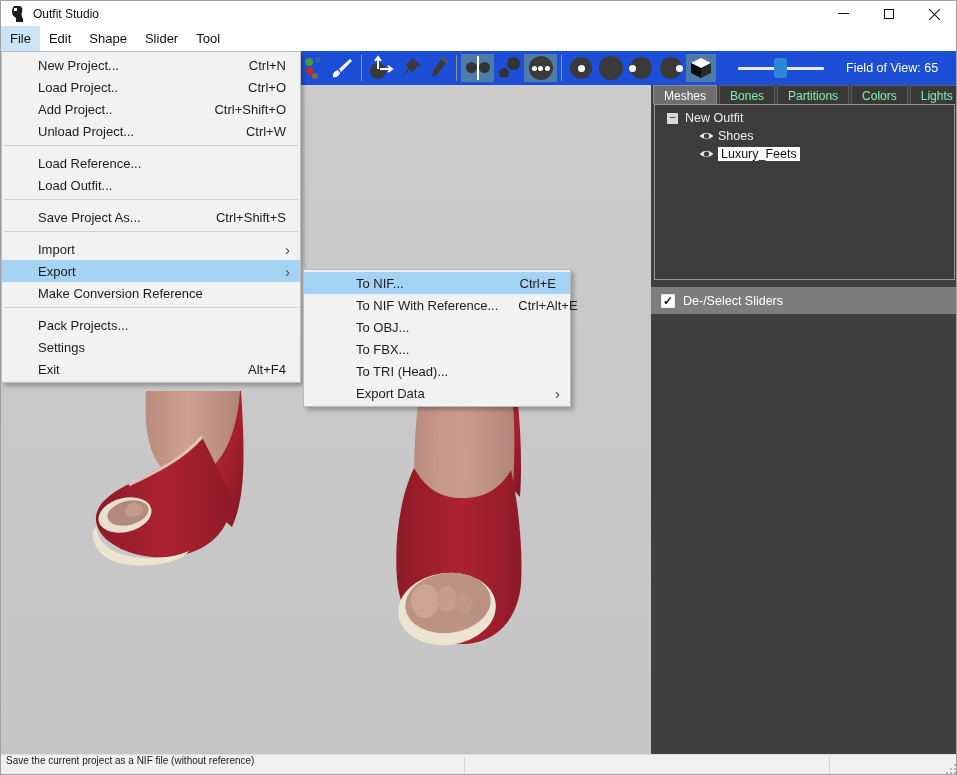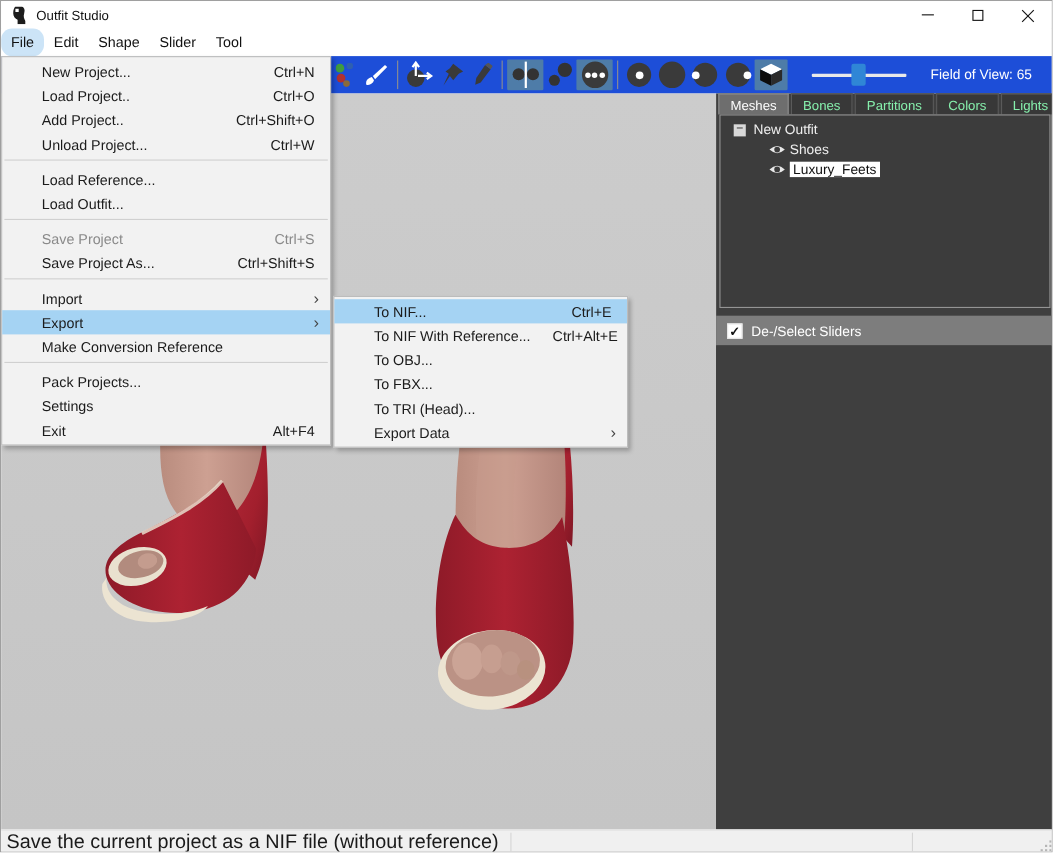--- a/index.html
+++ b/index.html
@@ -14,21 +14,21 @@
   .win-btn { width:46px; height:25px; display:flex; align-items:center; justify-content:center; }
   .minimize-glyph { width:11px; height:0; border-top:1px solid #111; }
   .maximize-glyph { width:10px; height:10px; border:1px solid #111; }
   .close-glyph { position:relative; width:12px; height:12px; }
   .close-glyph:before,.close-glyph:after { content:""; position:absolute; left:5px; top:-1px; width:1px; height:15px; background:#111; }
   .close-glyph:before { transform:rotate(45deg); }
   .close-glyph:after { transform:rotate(-45deg); }
 
   
   #menubar { position:absolute; left:0; top:25px; width:957px; height:25px; background:#ffffff; display:flex; align-items:stretch; font-size:13px; color:#111; }
-  .mb-item { padding:0 9px; display:flex; align-items:center;border-radius:10px; }
+  .mb-item { padding:0 9px; display:flex; align-items:center; }
   .mb-item.active { background:#cce4f7; }
 
   
   #toolbar { position:absolute; left:0; top:50px; width:957px; height:34px; background:#1d4ed8; display:flex; align-items:center; }
   #toolbar-inner { display:flex; align-items:center; margin-left:302px; height:34px; }
   .tool-tile { width:30px; height:28px; display:flex; align-items:center; justify-content:center; border-radius:1px; position:relative; }
   .tool-tile.active { background:#4e7ca8; }
   .tool-sep { width:1px; height:26px; background:#8f8f8f; margin:0 4px; }
   .circ { width:22px; height:22px; border-radius:50%; background:#3a3a3a; position:relative; }
   .circ .dot { position:absolute; width:7px; height:7px; border-radius:50%; background:#fff; }
@@ -66,31 +66,31 @@
   #slider-bar { position:absolute; left:0; top:202px; width:307px; height:27px; background:#7d7d7d; display:flex; align-items:center; }
   #slider-checkbox { width:14px; height:14px; background:#fff; margin-left:10px; border:1px solid #e6e6e6; color:#111; font-size:12px; line-height:13px; text-align:center; font-weight:bold; }
   #slider-bar-label { color:#fff; font-size:12.5px; margin-left:8px; }
   #slider-panel { position:absolute; left:0; top:229px; width:307px; height:440px; background:#3f3f3f; }
 
   
   .menu-pop { position:absolute; background:#f2f2f2; border:1px solid #bcbcbc; box-shadow:3px 3px 4px rgba(0,0,0,0.25); font-size:13px; color:#1b1b1b; padding:2px 0; z-index:50; }
   #file-menu { left:0; top:50px; width:300px; }
   #export-submenu { left:302px; top:268px; width:268px; z-index:60; }
   .mi { height:22px; display:flex; align-items:center; padding:0 14px 0 36px; position:relative; }
-  #export-submenu .mi { padding-left:36px; }
+  #export-submenu .mi { padding-left:52px; }
   .mi.hl { background:#a5d3f3; }
   .mi.disabled { color:#8a8a8a; }
   .mi-l { flex:1; white-space:nowrap; }
   .mi-s { margin-left:20px; white-space:nowrap; }
   .mi-arrow { position:absolute; right:10px; font-size:15px; line-height:1; color:#444; }
   .menu-sep { height:1px; background:#d0d0d0; margin:3px 2px; }
   .sep-space { height:3px; }
 
   
-  #statusbar { position:absolute; left:0; top:753px; width:957px; height:22px; background:#f0f0f0; border-top:1px solid #dcdcdc; font-size:18px; color:#1a1a1a; display:flex; }
+  #statusbar { position:absolute; left:0; top:753px; width:957px; height:22px; background:#f0f0f0; border-top:1px solid #dcdcdc; font-size:10px; color:#1a1a1a; display:flex; }
   #status-text { margin-left:5px; }
   .status-sep { position:absolute; top:2px; width:1px; height:18px; background:#d5d5d5; }
   #resize-grip { position:absolute; right:1px; bottom:1px; }
 </style>
 </head>
 <body>
 
 <div id="window">
 
   <div id="titlebar">
@@ -332,24 +332,20 @@
     <div class="menu-sep"></div>
       <div class="sep-space"></div>
     <div class="mi">
       <span class="mi-l">Load Reference...</span>
     </div>
     <div class="mi">
       <span class="mi-l">Load Outfit...</span>
     </div>
     <div class="menu-sep"></div>
       <div class="sep-space"></div>
-    <div class="mi disabled">
-      <span class="mi-l">Save Project</span>
-      <span class="mi-s">Ctrl+S</span>
-    </div>
     <div class="mi">
       <span class="mi-l">Save Project As...</span>
       <span class="mi-s">Ctrl+Shift+S</span>
     </div>
     <div class="menu-sep"></div>
       <div class="sep-space"></div>
     <div class="mi">
       <span class="mi-l">Import</span>
       <span class="mi-arrow">›</span>
     </div>

